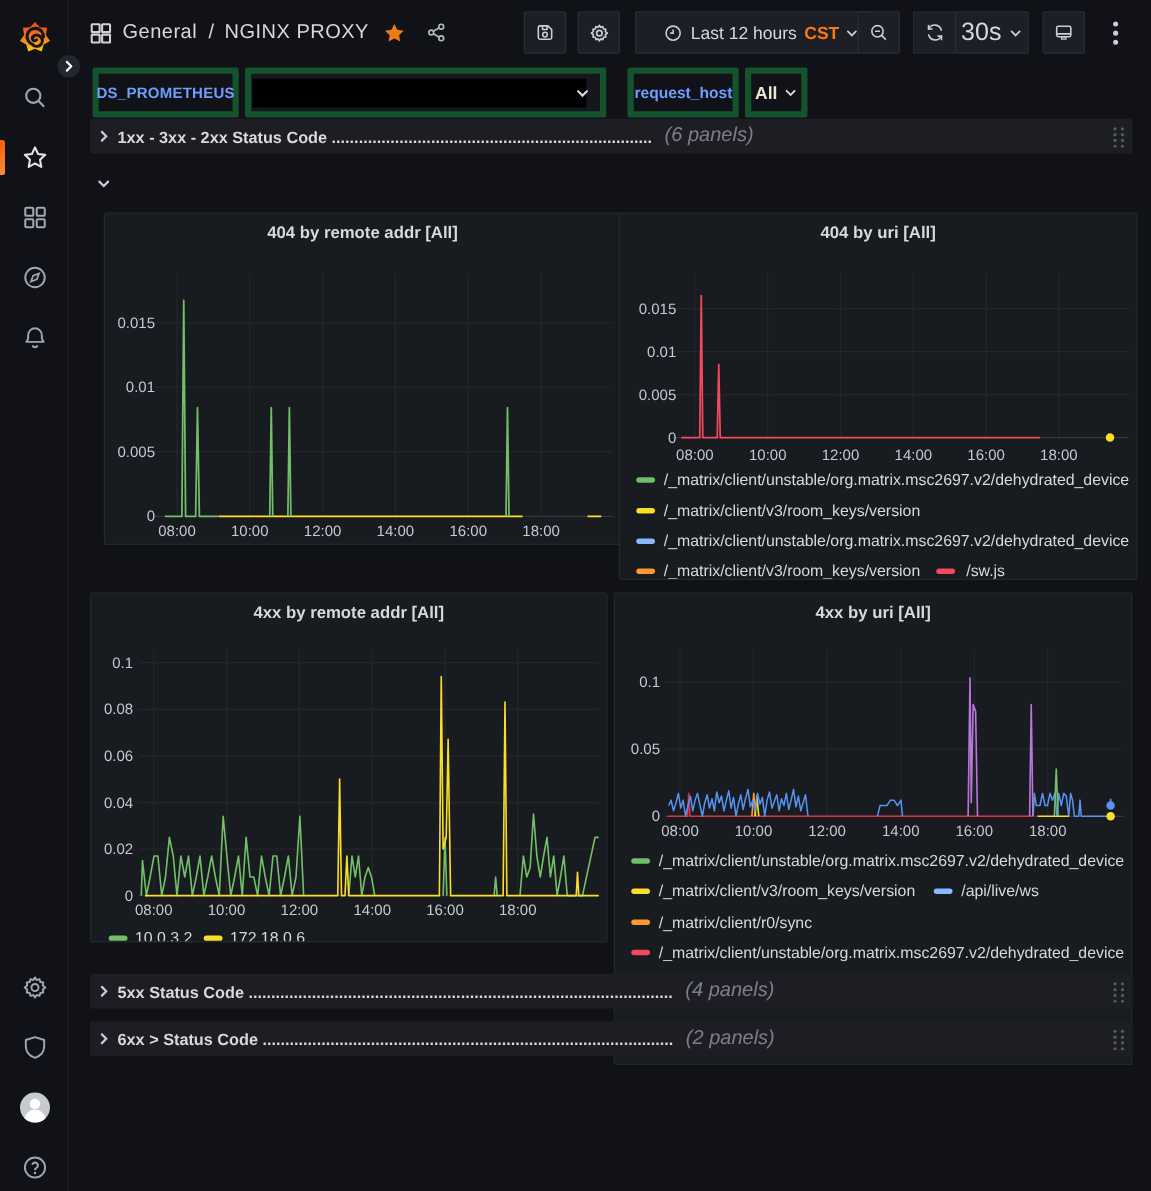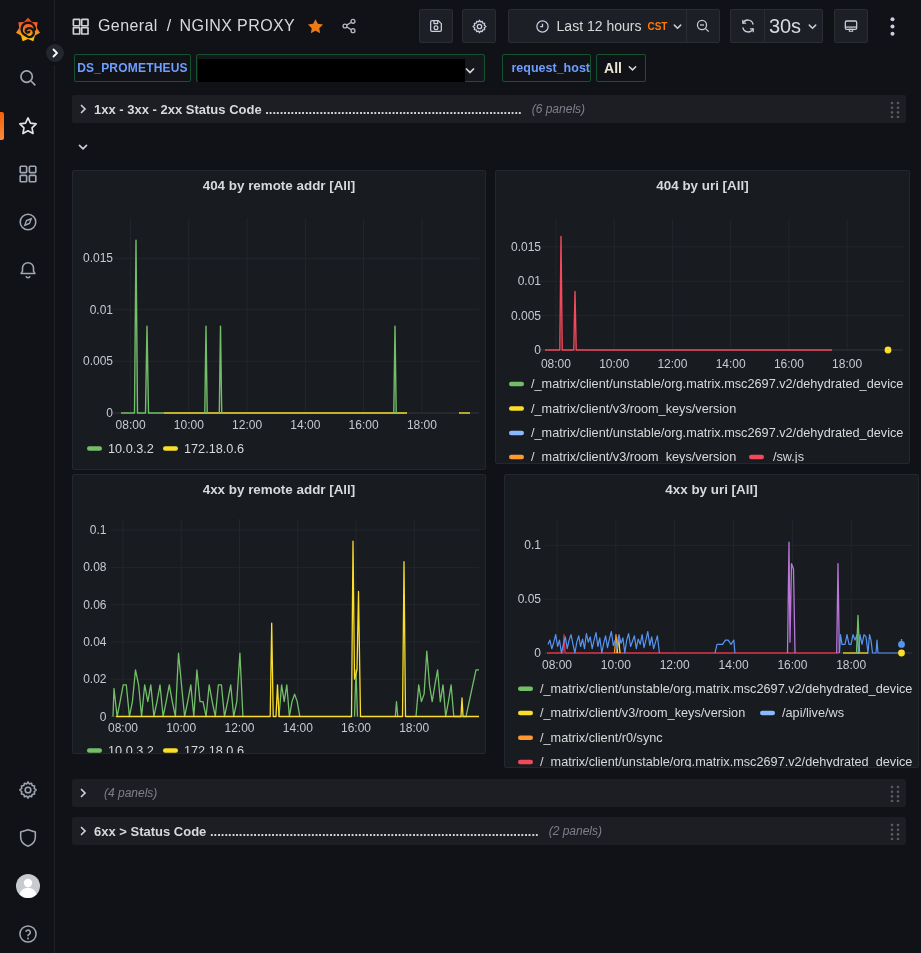--- a/index.html
+++ b/index.html
@@ -20,30 +20,30 @@
 
 
 #navbar { position:absolute; left:55px; top:0; width:866px; height:52px; background:#111217; }
 #crumbs { position:absolute; left:16px; top:0; height:52px; display:flex; align-items:center; color:#ccccdc; }
 #crumbs .t { font-size:16px; color:#d8d9da; letter-spacing:0.4px; }
 .navbtn { position:absolute; top:9px; height:34px; background:#1d1f26; border:1px solid #2b2d33;
   border-radius:2px; display:flex; align-items:center; justify-content:center; color:#ccccdc; }
 
 
 #submenu { position:absolute; left:55px; top:52px; width:866px; height:40px; background:#111217; }
-.vbox { position:absolute; top:2px; height:28px; border:1px solid #14532d; border-radius:2px;
+.vbox { position:absolute; top:2px; height:40px; border:5px solid #14532d; border-radius:2px;
   display:flex; align-items:center; font-size:13px; }
 
 
 #dash { position:absolute; left:55px; top:92px; width:866px; height:861px; }
 .rowhead { position:absolute; left:17px; width:834px; height:28px; display:flex; align-items:center; }
 .rowhead.col { background:#1c1e24; border-radius:2px; }
 .rowhead .chev { width:22px; display:flex; justify-content:center; color:#ccccdc; }
 .rowhead .ttl { font-size:13px; font-weight:bold; color:#d8d9da; white-space:nowrap; overflow:hidden; }
-.rowhead .cnt { font-size:12px; font-style:italic; color:rgba(204,204,220,0.55); margin-left:10px; white-space:nowrap; }
+.rowhead .cnt { font-size:16px; font-style:italic; color:rgba(204,204,220,0.55); margin-left:10px; white-space:nowrap; }
 .draggrip { position:absolute; right:4px; top:5px; width:14px; height:18px; opacity:0.55; }
 
 .panel { position:absolute; background:#181b1f; border:1px solid #25272e; border-radius:2px; overflow:hidden; }
 .ptitle { position:absolute; left:0; right:0; top:7px; text-align:center; font-size:13.4px;
   font-weight:bold; color:#d8d9da; }
 .panel svg { position:absolute; left:0; top:0; }
 </style>
 </head>
 <body>
 <div id="app">
@@ -81,21 +81,21 @@
         <circle cx="12" cy="12" r="3.1"></circle>
         <path d="M12 3.2 l1.4 2.2 2.5 -.7 .7 2.5 2.6 .4 -.4 2.6 2.2 1.8 -2.2 1.8 .4 2.6 -2.6 .4 -.7 2.5 -2.5 -.7 -1.4 2.2 -1.4 -2.2 -2.5 .7 -.7 -2.5 -2.6 -.4 .4 -2.6 -2.2 -1.8 2.2 -1.8 -.4 -2.6 2.6 -.4 .7 -2.5 2.5 .7 Z" stroke-linejoin="round"></path>
       </svg>
     </div>
     <div class="navbtn" style="left:453px;width:192px;justify-content:center;padding-left:10px">
       <svg width="15" height="15" viewBox="0 0 24 24" fill="none" stroke="#ccccdc" stroke-width="2">
         <circle cx="12" cy="12" r="9"></circle>
           <path d="M12 7.4 V12 H8.3"></path>
       </svg>
       <span style="font-size:14px;color:#d8d9da;margin-left:7px;white-space:nowrap">Last 12 hours</span>
-      <span style="font-size:10px;color:#ff780a;margin-left:6px;font-weight:bold">CST</span>
+      <span style="font-size:14px;color:#ff780a;margin-left:6px;font-weight:bold">CST</span>
       <svg style="margin-left:5px" width="11" height="11" viewBox="0 0 12 12" fill="none" stroke="#ccccdc" stroke-width="1.6" stroke-linecap="round">
           <path d="M2.5 4.5 L6 8 L9.5 4.5"></path>
         </svg>
     </div>
     <div class="navbtn" style="left:631px;width:34px">
       <svg width="16" height="16" viewBox="0 0 24 24" fill="none" stroke="#ccccdc" stroke-width="1.9">
         <circle cx="10.5" cy="10.5" r="6.8"></circle>
           <line x1="15.5" y1="15.5" x2="20.5" y2="20.5"></line>
         <line x1="7.5" y1="10.5" x2="13.5" y2="10.5"></line>
       </svg>
@@ -169,21 +169,21 @@
           </g>
         </svg>
     </div>
     <div class="rowhead" style="top:41px">
       <span class="chev">
           <svg width="12" height="12" viewBox="0 0 12 12" fill="none" stroke="#ccccdc" stroke-width="1.7" stroke-linecap="round">
             <path d="M2.5 4.3 L6 7.8 L9.5 4.3"></path>
           </svg>
         </span>
     </div>
-    <div class="panel" style="left:17px;top:78px;width:414px;height:300px">
+    <div class="panel" style="left:28px;top:78px;width:414px;height:266px">
       <div class="ptitle">404 by remote addr [All]</div>
       <svg width="414" height="294" viewBox="0 0 414 294">
           <line x1="40" y1="87.3" x2="406" y2="87.3" stroke="#23262c" stroke-width="1"></line>
           <line x1="40" y1="138.7" x2="406" y2="138.7" stroke="#23262c" stroke-width="1"></line>
           <line x1="40" y1="190.3" x2="406" y2="190.3" stroke="#23262c" stroke-width="1"></line>
           <line x1="57.6" y1="47" x2="57.6" y2="242" stroke="#23262c" stroke-width="1"></line>
           <line x1="115.8" y1="47" x2="115.8" y2="242" stroke="#23262c" stroke-width="1"></line>
           <line x1="174.1" y1="47" x2="174.1" y2="242" stroke="#23262c" stroke-width="1"></line>
           <line x1="232.3" y1="47" x2="232.3" y2="242" stroke="#23262c" stroke-width="1"></line>
           <line x1="290.6" y1="47" x2="290.6" y2="242" stroke="#23262c" stroke-width="1"></line>
@@ -281,21 +281,21 @@
           <polyline points="343.0,241.5 345.7,209.8 348.4,226.6 351.1,219.1 353.8,176.2 356.5,209.8 359.2,226.6 361.9,209.8 364.6,194.9 367.3,226.6 370.0,209.8 372.7,241.5 375.4,226.6 378.1,209.8 380.8,241.5" fill="none" stroke="#73bf69" stroke-width="1.3" stroke-linejoin="round" stroke-opacity="1.0"></polyline>
           <polyline points="380.8,241.5 393.0,241.5 403.0,194.9 406.0,194.9" fill="none" stroke="#73bf69" stroke-width="1.3" stroke-linejoin="round" stroke-opacity="1.0"></polyline>
           <polyline points="281.5,241.5 283.0,194.9 284.5,241.5" fill="none" stroke="#73bf69" stroke-width="1.3" stroke-linejoin="round" stroke-opacity="1.0"></polyline>
           <polyline points="43.0,241.5 197.2,241.5 198.7,148.2 200.2,241.5 203.0,241.5 204.5,209.8 206.0,241.5 278.5,241.5 280.0,66.2 281.5,204.2 284.0,194.9 285.5,116.5 287.5,241.5 329.5,241.5 331.0,86.7 332.5,241.5 388.0,241.5 389.0,222.8 390.0,241.5 406.0,241.5" fill="none" stroke="#fade2a" stroke-width="1.3" stroke-linejoin="round" stroke-opacity="1.0"></polyline>
           <rect x="14.0" y="273.3" width="15" height="4.4" rx="2.2" fill="#73bf69"></rect>
           <text x="35.0" y="279.7" font-size="12.7" fill="#d8d9da">10.0.3.2</text>
           <rect x="90.0" y="273.3" width="15" height="4.4" rx="2.2" fill="#fade2a"></rect>
           <text x="111.0" y="279.7" font-size="12.7" fill="#d8d9da">172.18.0.6</text>
         </svg>
     </div>
-    <div class="panel" style="left:449px;top:382px;width:415px;height:294px">
+    <div class="panel" style="left:436px;top:382px;width:415px;height:378px">
       <div class="ptitle">4xx by uri [All]</div>
       <svg width="415" height="294" viewBox="0 0 415 294">
           <line x1="40" y1="124.2" x2="407" y2="124.2" stroke="#23262c" stroke-width="1"></line>
           <line x1="40" y1="70.4" x2="407" y2="70.4" stroke="#23262c" stroke-width="1"></line>
           <line x1="52.0" y1="44" x2="52.0" y2="178" stroke="#23262c" stroke-width="1"></line>
           <line x1="110.8" y1="44" x2="110.8" y2="178" stroke="#23262c" stroke-width="1"></line>
           <line x1="169.7" y1="44" x2="169.7" y2="178" stroke="#23262c" stroke-width="1"></line>
           <line x1="228.6" y1="44" x2="228.6" y2="178" stroke="#23262c" stroke-width="1"></line>
           <line x1="287.4" y1="44" x2="287.4" y2="178" stroke="#23262c" stroke-width="1"></line>
           <line x1="346.2" y1="44" x2="346.2" y2="178" stroke="#23262c" stroke-width="1"></line>
@@ -333,20 +333,21 @@
           <rect x="255.0" y="235.8" width="15" height="4.4" rx="2.2" fill="#8ab8ff"></rect>
           <text x="277.0" y="242.2" font-size="12.7" fill="#d8d9da">/api/live/ws</text>
         </svg>
     </div>
     <div class="rowhead col" style="top:687px">
       <span class="chev">
           <svg width="12" height="12" viewBox="0 0 12 12" fill="none" stroke="#ccccdc" stroke-width="1.7" stroke-linecap="round">
             <path d="M4.5 2.5 L8 6 L4.5 9.5"></path>
           </svg>
         </span>
+      <span class="ttl">5xx Status Code&nbsp;..............................................................................................</span>
       <span class="cnt">(4 panels)</span>
       <svg class="draggrip" viewBox="0 0 14 18">
           <g fill="#888c94">
             <circle cx="4" cy="3" r="1.3"></circle>
             <circle cx="10" cy="3" r="1.3"></circle>
             <circle cx="4" cy="7.7" r="1.3"></circle>
             <circle cx="10" cy="7.7" r="1.3"></circle>
             <circle cx="4" cy="12.4" r="1.3"></circle>
             <circle cx="10" cy="12.4" r="1.3"></circle>
             <circle cx="4" cy="17.1" r="1.3"></circle>

